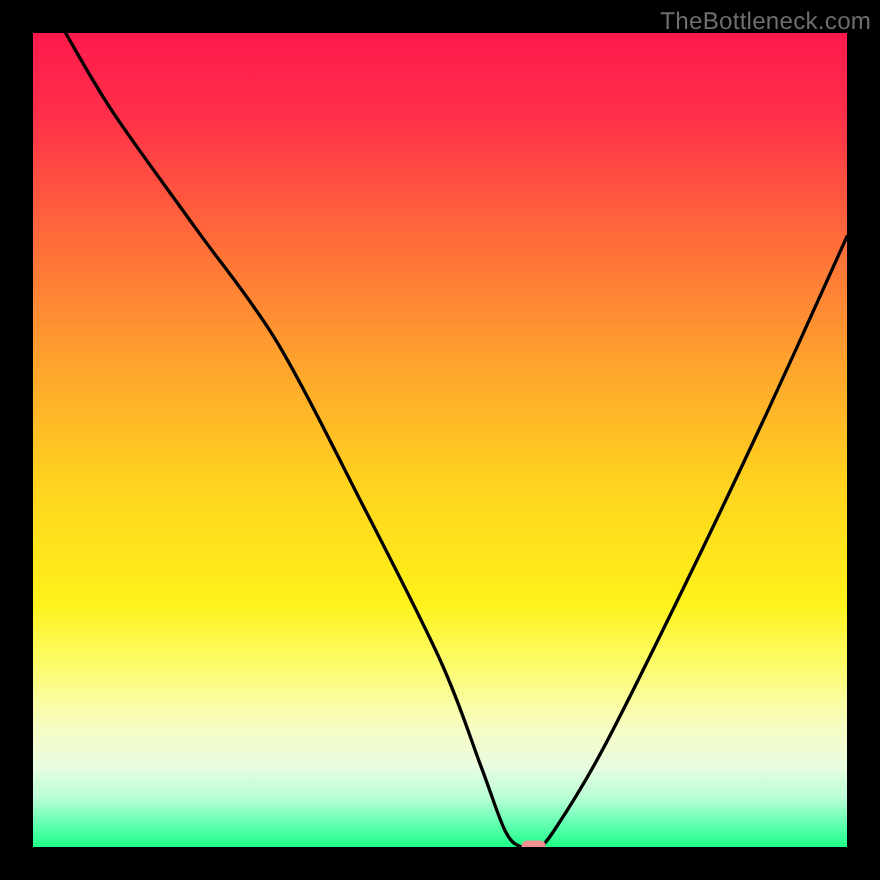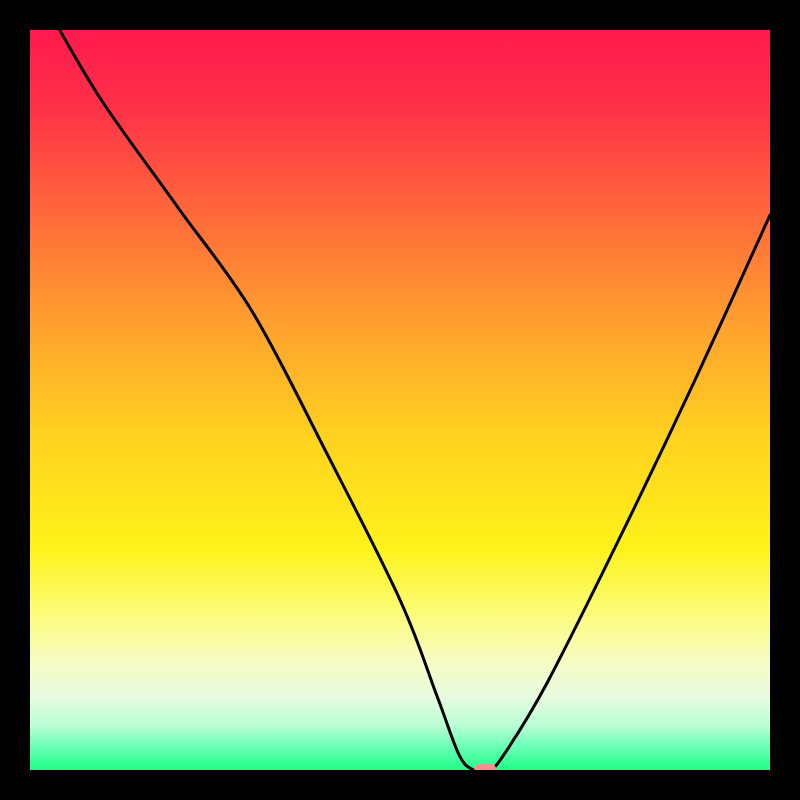--- a/index.html
+++ b/index.html
@@ -55,13 +55,14 @@
             <stop offset="94%" stop-color="#b8ffd5"></stop>
             <stop offset="97%" stop-color="#66ffb3"></stop>
             <stop offset="100%" stop-color="#1eff87"></stop>
           </linearGradient>
       </defs>
       <rect id="bg-rect" x="0" y="0" width="740" height="740" fill="url(#bg-grad)"></rect>
       <path id="curve" fill="none" stroke="#000" stroke-width="3" stroke-linejoin="round" stroke-linecap="round" d="M 29.6 0 C 37 12.333333333333334, 54.266666666666666 44.39999999999999, 74 74 C 93.73333333333333 103.60000000000001, 123.33333333333333 143.0666666666667, 148 177.60000000000002 C 172.66666666666666 212.13333333333335, 197.33333333333334 240.5, 222 281.2 C 246.66666666666666 321.9, 271.3333333333333 373.70000000000005, 296 421.8 C 320.6666666666667 469.9, 351.5 529.0999999999999, 370 569.8 C 388.5 610.5, 397.1333333333334 640.1, 407.00000000000006 666 C 416.86666666666673 691.9, 423.0333333333333 712.8666666666667, 429.2 725.2 C 435.3666666666667 737.5333333333334, 439.06666666666666 737.5333333333333, 444 740 C 448.93333333333334 742.4666666666667, 453.8666666666667 742.4666666666667, 458.8 740 C 463.73333333333335 737.5333333333333, 463.73333333333335 740, 473.6 725.2 C 483.4666666666667 710.4000000000001, 498.26666666666665 688.2, 518 651.2 C 537.7333333333333 614.2, 567.3333333333334 553.7666666666667, 592 503.2 C 616.6666666666666 452.6333333333333, 641.3333333333334 400.83333333333326, 666 347.79999999999995 C 690.6666666666666 294.76666666666665, 727.6666666666666 212.13333333333333, 740 185"></path>
       <rect id="marker" rx="5" ry="5" height="10" x="444.09999999999997" y="734" width="22" fill="#f29090"></rect>
     </svg>
   </div>
+  <div class="watermark">TheBottleneck.com</div>
 </div>
 
 </body></html>

